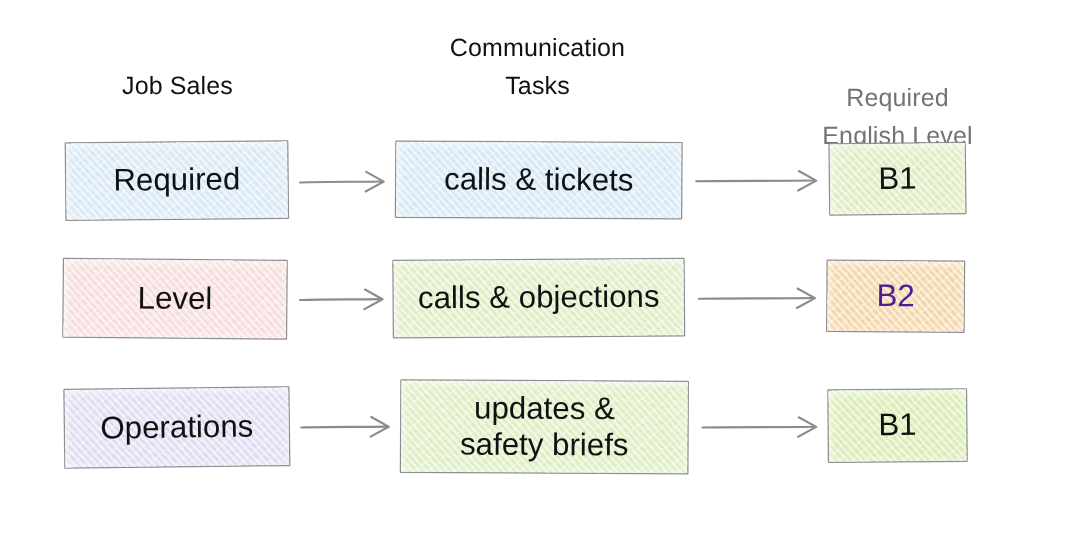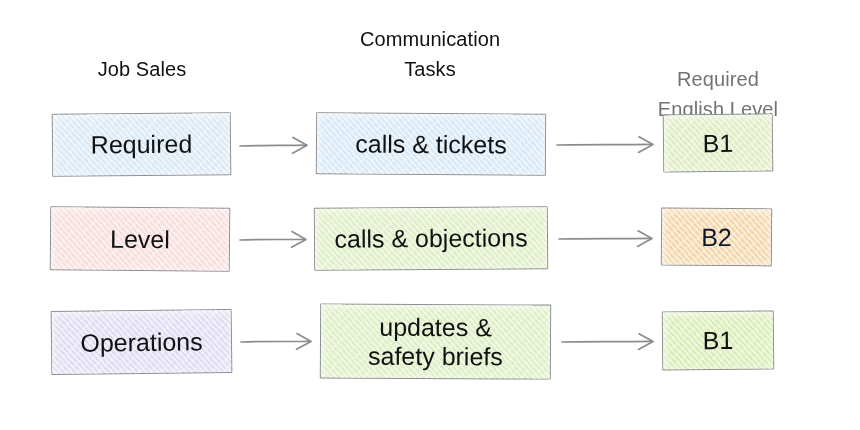--- a/index.html
+++ b/index.html
@@ -175,21 +175,21 @@
   </div>
 
   <div class="box box-role" id="box-r1" style="background-color: rgb(247, 220, 219); border-color: rgb(141, 143, 147); color: rgb(17, 17, 17);">
     <span class="label">Level</span>
   </div>
 
   <div class="box box-task" id="box-t1" style="background-color: rgb(222, 237, 196); border-color: rgb(141, 143, 147); color: rgb(17, 17, 17);">
     <span class="label">calls &amp; objections</span>
   </div>
 
-  <div class="box box-level" id="box-l1" style="background-color: rgb(244, 213, 168); border-color: rgb(141, 143, 147); color: #0f172a;">
+  <div class="box box-level" id="box-l1" style="background-color: rgb(244, 213, 168); border-color: rgb(141, 143, 147); color: #4c1d95;">
     <span class="label">B2</span>
   </div>
 
   <div class="box box-role" id="box-r2" style="background-color: rgb(224, 219, 241); border-color: rgb(141, 143, 147); color: rgb(17, 17, 17);">
     <span class="label">Operations</span>
   </div>
 
   <div class="box box-task" id="box-t2" style="background-color: rgb(221, 238, 194); border-color: rgb(141, 143, 147); color: rgb(17, 17, 17);">
     <span class="label">updates &amp;
 safety briefs</span>

